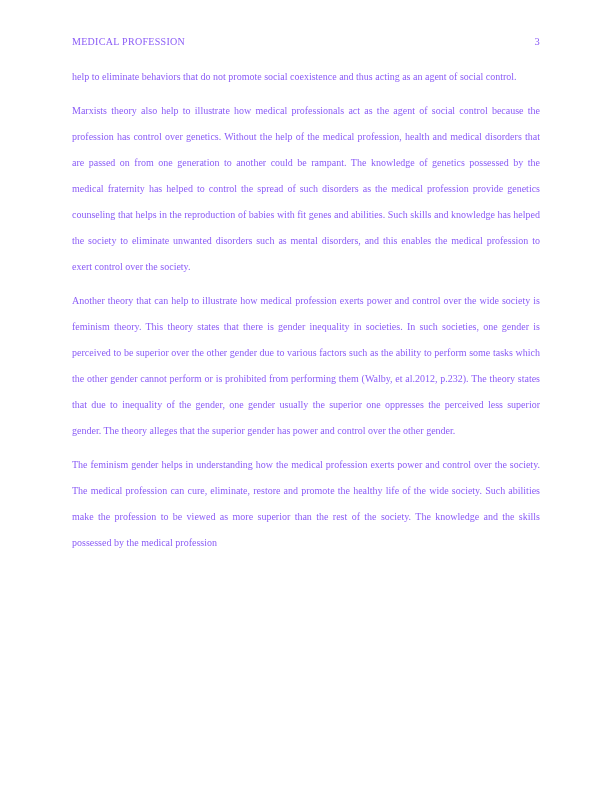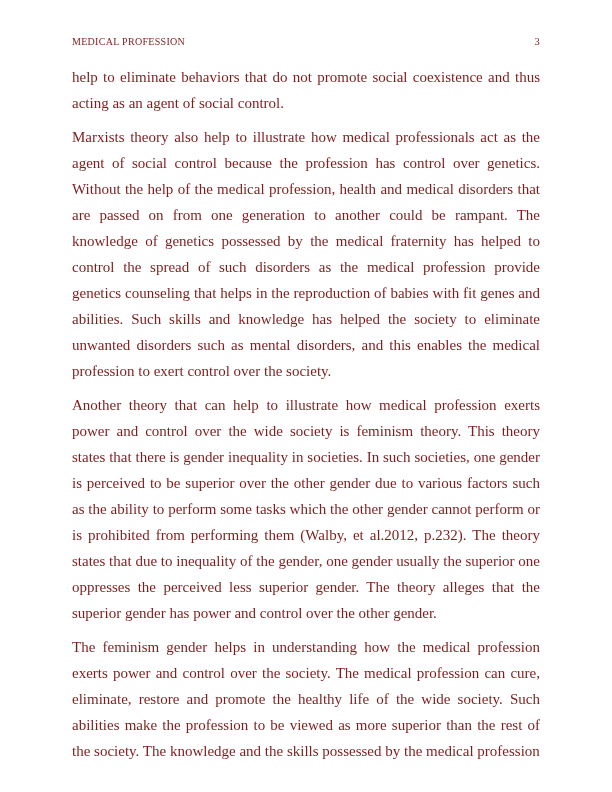--- a/index.html
+++ b/index.html
@@ -7,21 +7,21 @@
       padding: 0;
       background: #ffffff;
     }
     .page {
       position: relative;
       width: 572px;
       height: 792px;
       background: #ffffff;
       overflow: hidden;
       font-family: "Liberation Serif", serif;
-      color: #7f1d1d;
+      color: #8b5cf6;
       box-sizing: border-box;
     }
     .header {
       position: absolute;
       top: 36px;
       left: 72px;
       width: 468px;
       display: flex;
       justify-content: space-between;
       align-items: baseline;
@@ -32,21 +32,21 @@
       text-transform: uppercase;
     }
     .page-number {
       font-size: 10.5px;
     }
     .content {
       position: absolute;
       top: 64px;
       left: 72px;
       width: 468px;
-      font-size: 15px;
+      font-size: 10px;
       line-height: 26px;
       text-align: justify;
       text-justify: inter-word;
     }
     .content p {
       margin: 0 0 8px 0;
     }
     .content p:last-child {
       margin-bottom: 0;
       font-family: Liberation Serif, serif;

